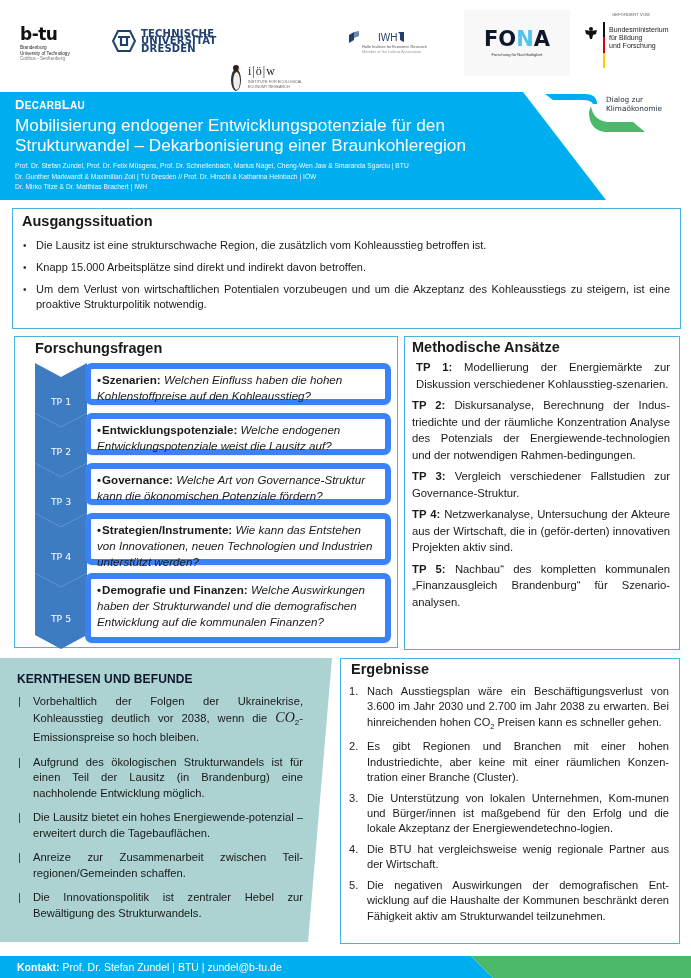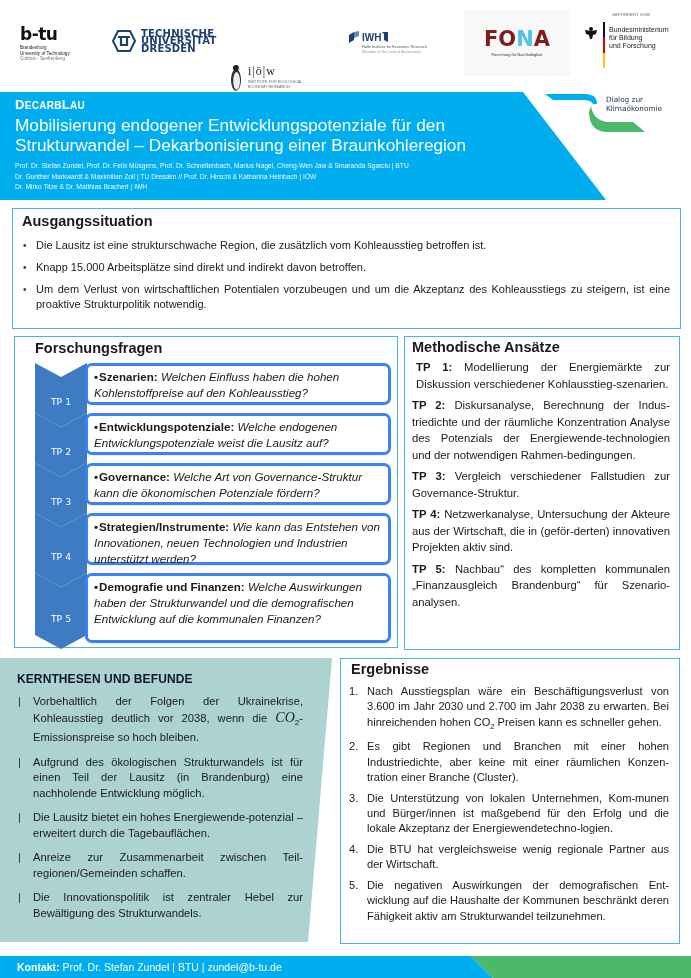--- a/index.html
+++ b/index.html
@@ -18,27 +18,27 @@
     .tud .emblem { width: 24px; height: 22px; position: relative; margin-right: 5px; }
     .tud .txt { font-family: "DejaVu Sans", sans-serif; font-weight: 700; font-size: 10px; line-height: 7.4px; color: #1f3f6e; letter-spacing: 0.2px; }
 
     .ioew { left: 230px; top: 28px; display: flex; align-items: flex-start; margin-top: 36px; }
     .ioew .peng { width: 12px; height: 28px; margin-right: 6px; }
     .ioew .word { font-family: "Liberation Serif", serif; font-size: 12px; letter-spacing: 1px; color: #222; line-height: 14px; }
     .ioew .sub { font-size: 3.8px; line-height: 4.6px; color: #666; margin-top: 2px; }
 
     .iwh { left: 348px; top: 30px; }
     .iwh .top { display: flex; align-items: center; }
-    .iwh .name { font-weight: 700; font-size: 10px; color: #1f3f6e; margin-left: 2px; }
+    .iwh .name { font-weight: 400; font-size: 10px; color: #1f3f6e; margin-left: 18px; }
     .iwh .sub { font-size: 3.9px; line-height: 4.8px; color: #555; margin-left: 14px; margin-top: 1px; }
     .iwh .sub .light { color: #999; }
 
     .fona { left: 464px; top: 10px; width: 106px; height: 66px; background: #f8f8f8; text-align: center; padding-top: 18px; }
     .fona .word { font-family: "DejaVu Sans", sans-serif; font-weight: 700; font-size: 21px; letter-spacing: 0px; line-height: 22px; }
-    .fona .f { color: #7f1d1d; }
+    .fona .f { color: #0f172a; }
     .fona .n { color: #52c3ea; }
     .fona .sub { font-size: 4px; color: #333; margin-top: 2px; }
 
     .bmbf { left: 584px; top: 12px; }
     .bmbf .gef { font-size: 4px; color: #555; margin-left: 28px; letter-spacing: 0.2px; }
     .bmbf .row { display: flex; margin-top: 5px; }
     .bmbf .eagle { width: 14px; height: 14px; margin-right: 5px; margin-top: 4px; }
     .bmbf .flag { width: 2px; height: 46px; display: flex; flex-direction: column; margin-right: 4px; }
     .bmbf .flag i { flex: 1; display: block; }
     .bmbf .txt { font-size: 7px; line-height: 8px; color: #222; margin-top: 4px; }
@@ -64,21 +64,21 @@
     .ausgang li { position: relative; padding-left: 14px; font-size: 11px; line-height: 15px; margin-bottom: 7px; text-align: justify; }
     .ausgang li::before { content: "•"; position: absolute; left: 1px; top: 0; font-size: 10px; color: #333; }
 
     
     .forsch { left: 14px; top: 336px; width: 384px; height: 312px; padding: 2px 4px 0 20px; }
     .tp-list { position: relative; margin-top: 6px; }
     .tp-row { position: relative; height: 50px; }
     .chev { position: absolute; left: 0; top: 0; width: 52px; }
     .chev svg { display: block; }
     .chev .lbl { position: absolute; left: 0; width: 52px; text-align: center; color: #fff; font-family: "DejaVu Sans", sans-serif; font-size: 9.3px; }
-    .qbox { position: absolute; left: 50px; right: 2px; border: 3px solid #3b82f6; border-radius: 7px; background: #fff; padding: 3px 6px 0 6px; font-size: 11.6px; line-height: 16px; color: #1a1a1a; box-shadow: 0 1px 1px rgba(0,0,0,0.08); }
+    .qbox { position: absolute; left: 50px; right: 2px; border: 6px solid #3b82f6; border-radius: 7px; background: #fff; padding: 3px 6px 0 6px; font-size: 11.6px; line-height: 16px; color: #1a1a1a; box-shadow: 0 1px 1px rgba(0,0,0,0.08); }
     .qbox b { font-weight: 700; }
     .qbox i { font-style: italic; }
     .qbox .bul { font-weight: 700; margin-right: 1px; }
 
     
     .method { left: 404px; top: 336px; width: 276px; height: 314px; padding: 1px 9px 0 7px; }
     .method p { font-size: 11.3px; line-height: 16.5px; text-align: justify; margin-bottom: 5px; }
     .method p.first { padding-left: 4px; margin-top: 3px; }
     .method p b { font-weight: 700; }
 

